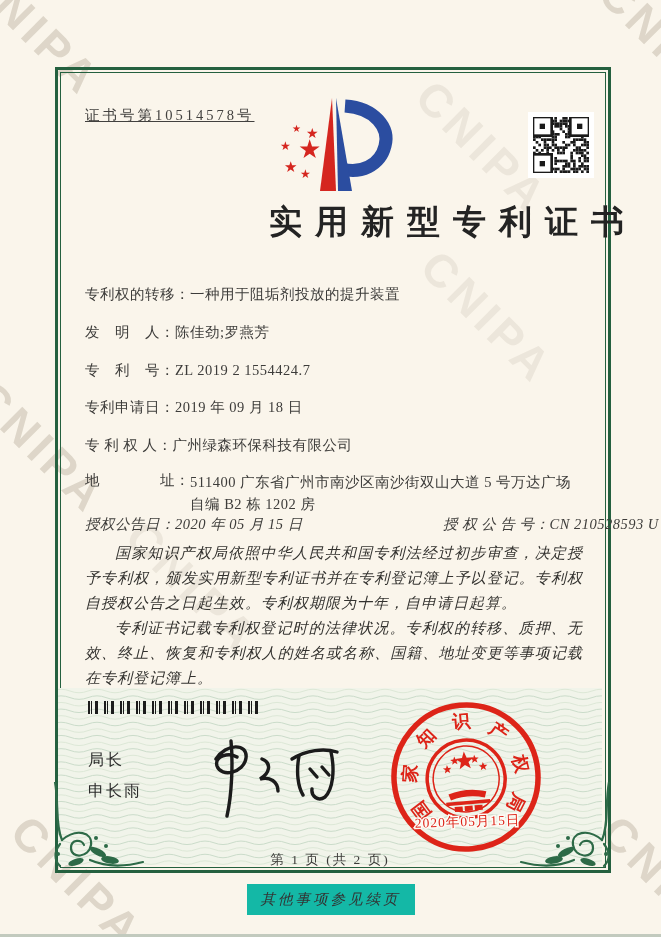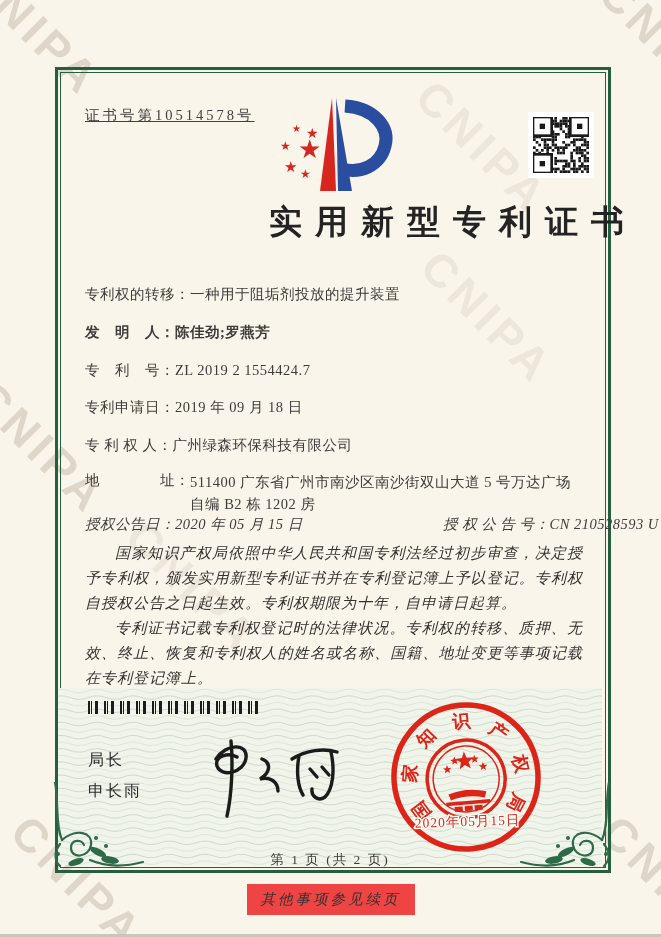--- a/index.html
+++ b/index.html
@@ -72,21 +72,21 @@
   .ornament.bl{left:46px;top:782px;}
   .ornament.br{left:518px;top:782px;}
   .page-num{
     position:absolute;left:55px;top:851px;width:550px;z-index:3;
     text-align:center;font-size:13.5px;letter-spacing:2px;color:#3c3b39;
   }
   .continuation{
     position:absolute;left:0;top:884px;width:661px;z-index:2;text-align:center;
   }
   .continuation span{
-    display:inline-block;background:#ef4444;padding:6px 14px;
+    display:inline-block;background:#14b8a6;padding:6px 14px;
     font-size:14.5px;font-style:italic;letter-spacing:3px;color:#333;
   }
   .scan-edge{
     position:absolute;left:0;bottom:0;width:661px;height:3px;z-index:5;
     background:#c2cabe;
   }
 </style>
 </head>
 <body>
 
@@ -310,21 +310,21 @@
       <rect x="0" y="42" width="21" height="21" fill="none" stroke="#1a1a1a" stroke-width="3"></rect>
       <rect x="7.5" y="49.5" width="6" height="6" fill="#1a1a1a"></rect>
     </svg>
 </div>
 
 <div class="title">实用新型专利证书</div>
 
 <div class="row" style="top:285px;">
   <span class="lbl">专利权的转移：</span><span>一种用于阻垢剂投放的提升装置</span>
 </div>
-<div class="row" style="top:323px;font-weight:bold;">
+<div class="row" style="top:323px;">
   <span class="lbl">发　明　人：</span><span>陈佳劲;罗燕芳</span>
 </div>
 <div class="row" style="top:361px;">
   <span class="lbl">专　利　号：</span><span>ZL 2019 2 1554424.7</span>
 </div>
 <div class="row" style="top:398px;">
   <span class="lbl">专利申请日：</span><span>2019 年 09 月 18 日</span>
 </div>
 <div class="row" style="top:436px;">
   <span class="lbl">专 利 权 人：</span><span>广州绿森环保科技有限公司</span>

